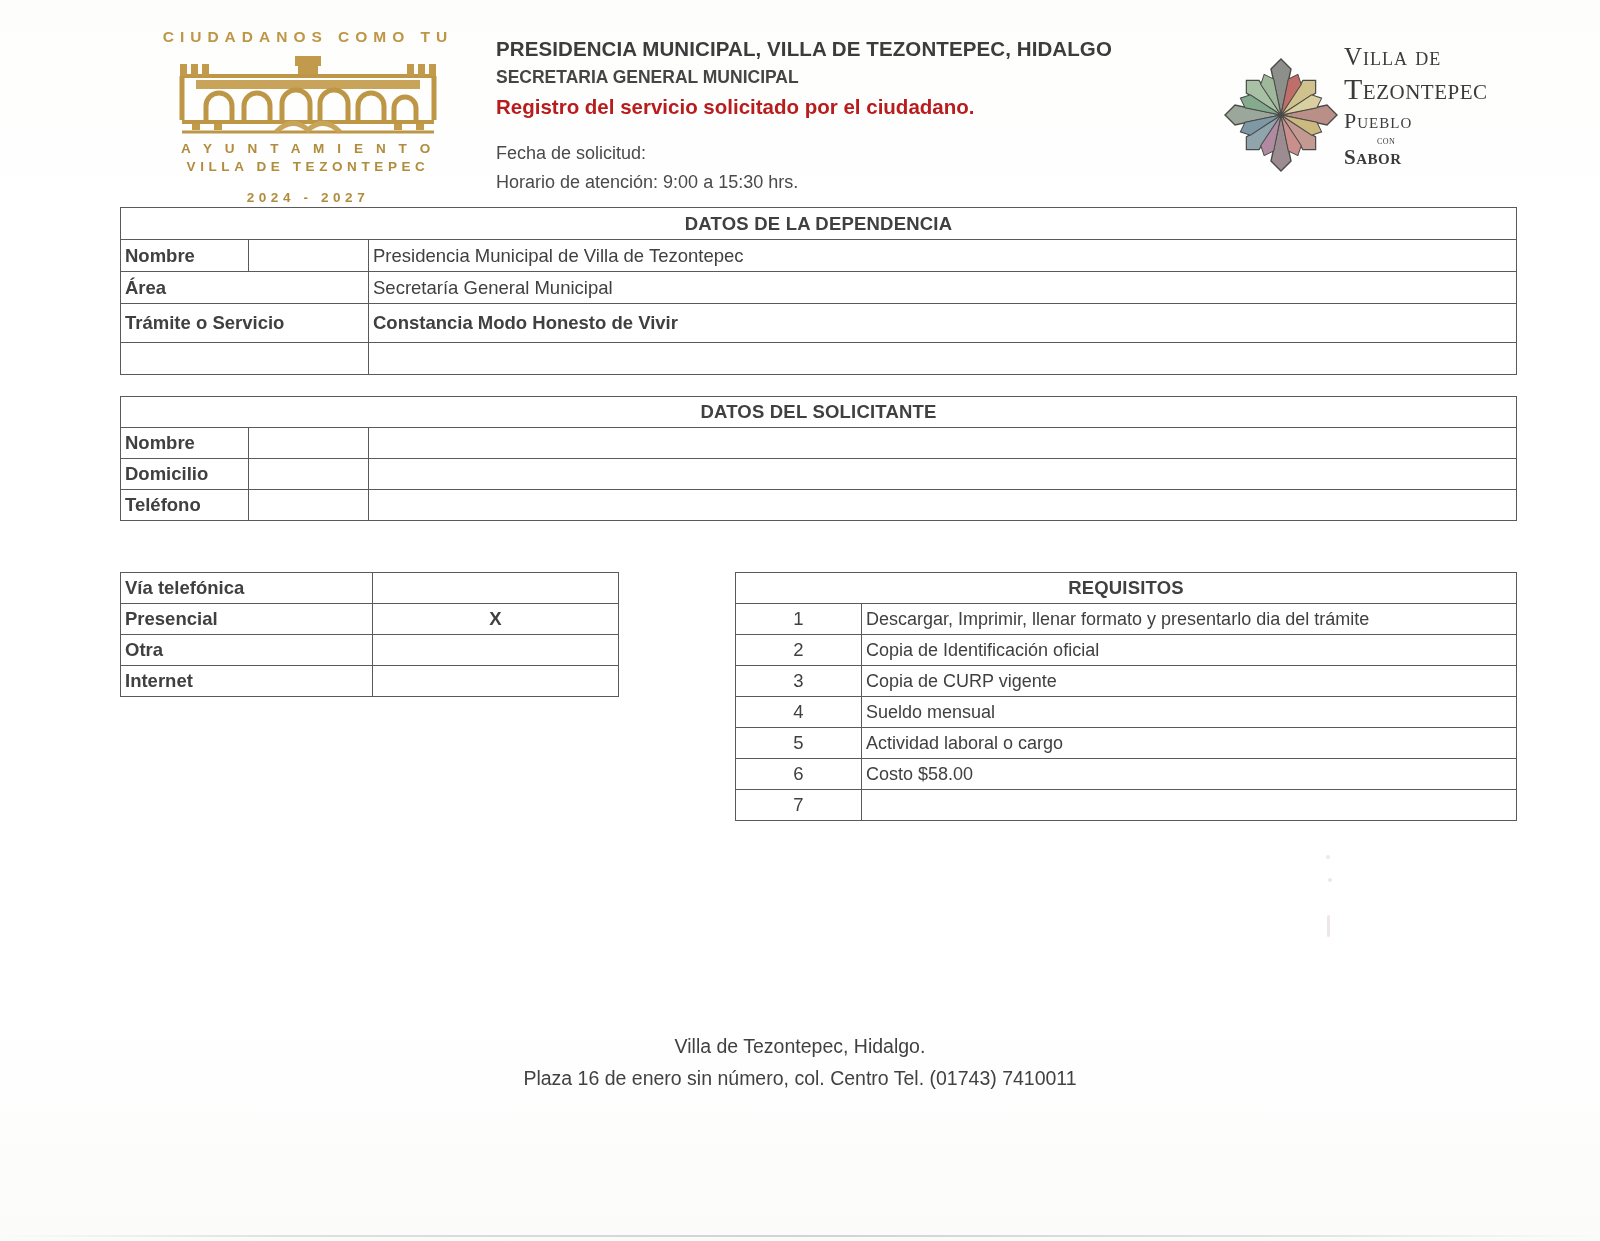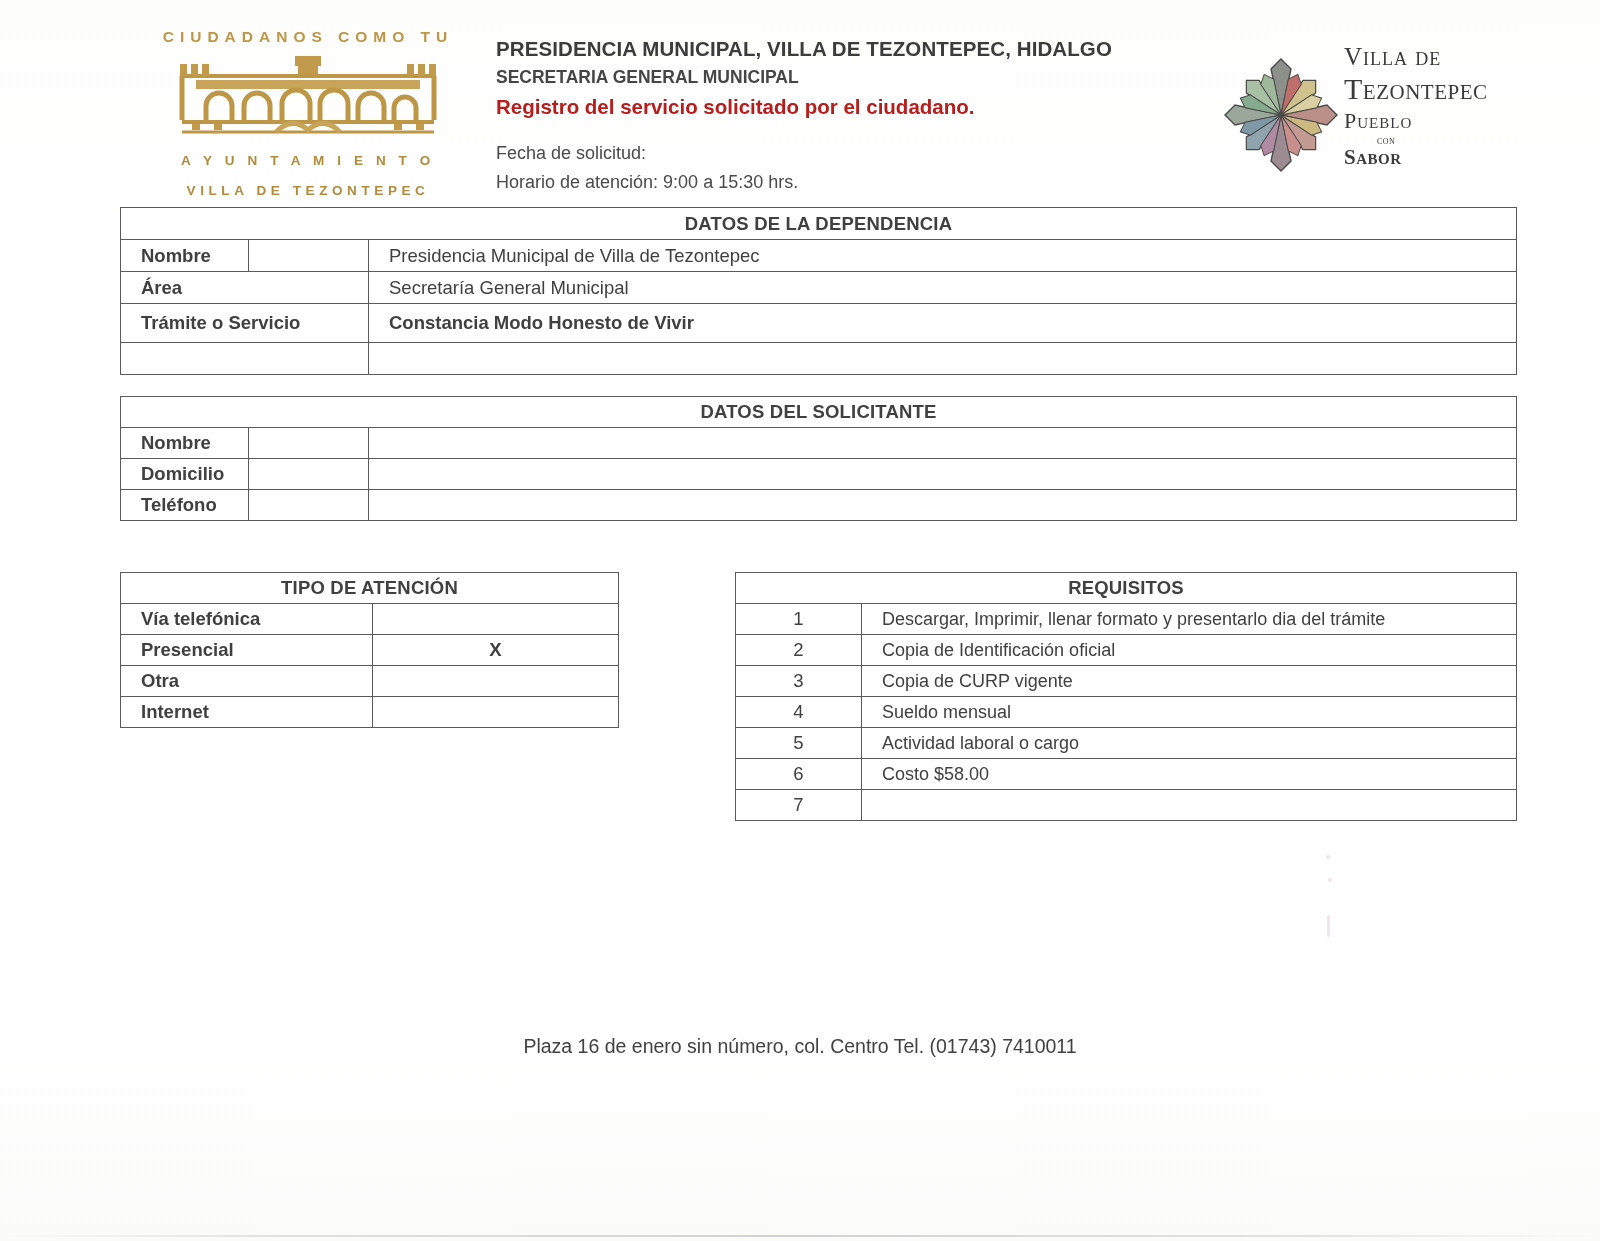--- a/index.html
+++ b/index.html
@@ -64,21 +64,21 @@
     height: 88px;
     margin: 0 auto;
     display: block;
   }
   .crest-bottom {
     font-size: 13.5px;
     letter-spacing: 4.6px;
     font-weight: 600;
     color: #b08c3c;
     line-height: 15px;
-    margin-top: 15px;
+    margin-top: 3px;
     white-space: nowrap;
   }
   .crest-years {
     font-size: 13.5px;
     letter-spacing: 4.6px;
     font-weight: 600;
     color: #b08c3c;
     margin-top: 16px;
   }
 
@@ -172,21 +172,21 @@
 
   
   table.doc {
     border-collapse: collapse;
     position: absolute;
     table-layout: fixed;
     background: transparent;
   }
   table.doc td {
     border: 1.6px solid #5a5a5a;
-    padding: 0 20px;
+    padding: 0 4px;
     font-size: 18.5px;
     color: #404040;
     vertical-align: middle;
     background: #ffffff;
     overflow: hidden;
     white-space: nowrap;
   }
   td.bar {
     background: #f6b595;
     text-align: center;
@@ -399,23 +399,20 @@
   </tbody>
 </table>
 
 <table class="doc" id="tbl-atencion">
   <colgroup>
       <col style="width:252px">
       <col style="width:246px">
     </colgroup>
   <tbody>
     <tr>
-      <td class="bar" colspan="2">TIPO DE ATENCIÓN</td>
-    </tr>
-    <tr>
       <td class="lbl">Vía telefónica</td>
       <td class="mark"></td>
     </tr>
     <tr>
       <td class="lbl">Presencial</td>
       <td class="mark">X</td>
     </tr>
     <tr>
       <td class="lbl">Otra</td>
       <td class="mark"></td>
@@ -461,14 +458,15 @@
       <td class="txt">Costo $58.00</td>
     </tr>
     <tr>
       <td class="num">7</td>
       <td class="txt"></td>
     </tr>
   </tbody>
 </table>
 
 <div class="footer">
+  <div>Villa de Tezontepec, Hidalgo.</div>
   <div>Plaza 16 de enero sin número, col. Centro Tel.  (01743) 7410011</div>
 </div>
 
 </body></html>

